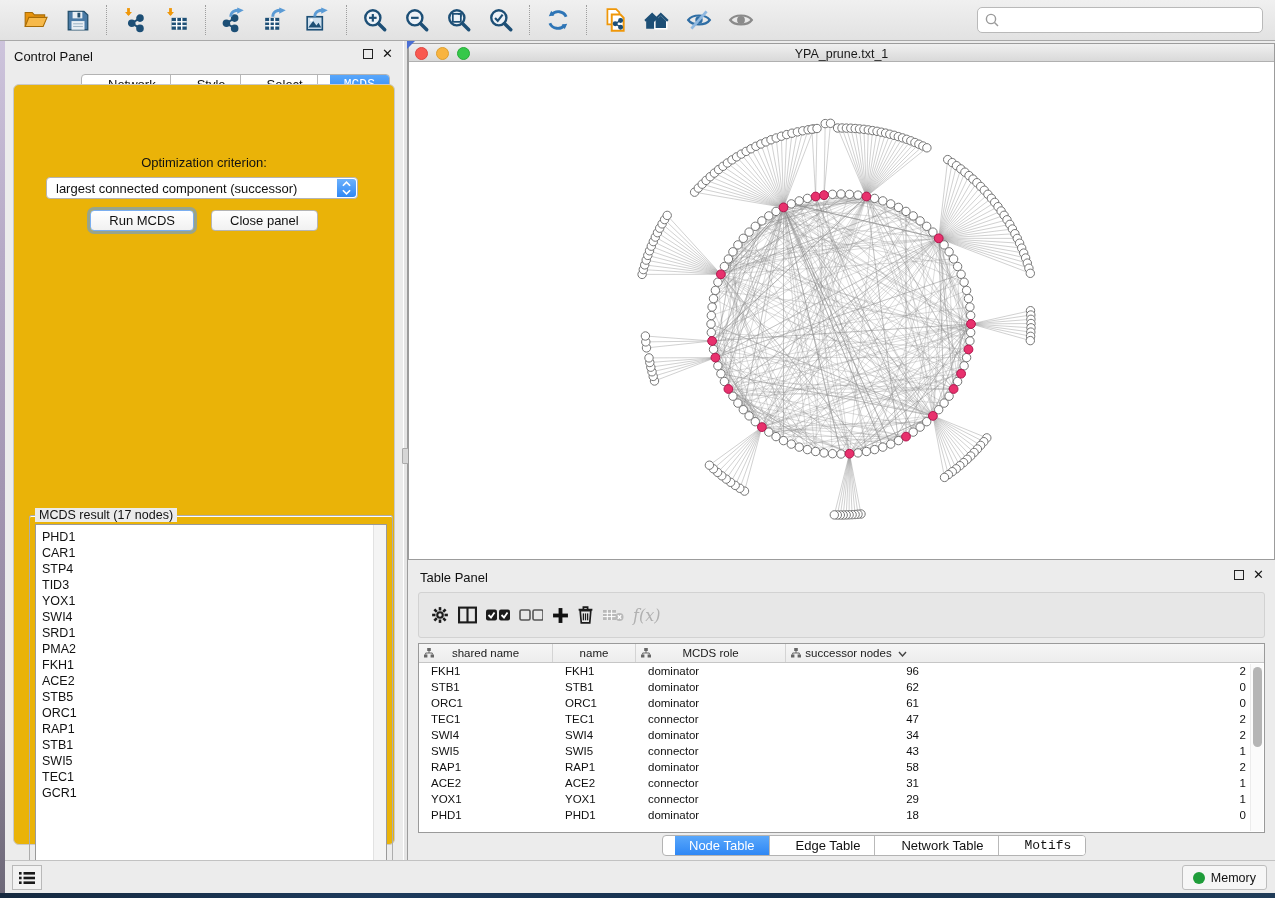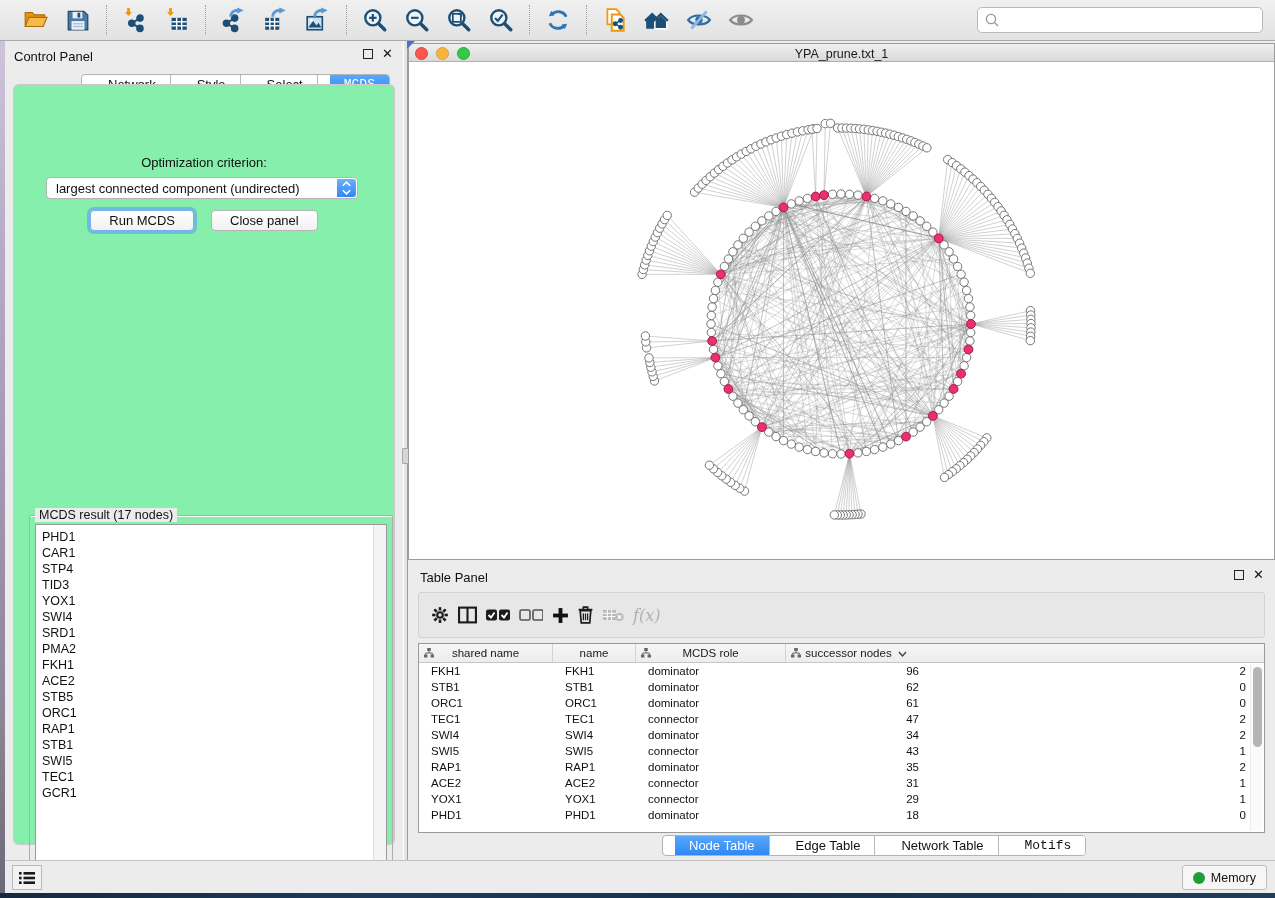--- a/index.html
+++ b/index.html
@@ -37,21 +37,21 @@
   .seg-tabs { position:absolute; display:flex; height:21px; border:1px solid #b3b3b3; border-radius:4px;
     overflow:hidden; background:#fff; }
   .seg-tab { display:flex; align-items:center; justify-content:center; font-size:13px; color:#111;
     border-right:1px solid #b9b9b9; padding:0 14px; background:#fff; cursor:pointer; white-space:nowrap;margin-left:12px; }
   .seg-tab:last-child { border-right:none;font-family:Liberation Mono, monospace; }
   .seg-tab.sel { background:linear-gradient(180deg,#59a7fb,#2e87f5); color:#fff; }
 
   .ctrl-tabs { left:76px; top:33px; }
 
   .tab-content { position:absolute; left:8px; top:43px; width:382px; height:761px;
-    background:#86efac; border:1px solid #c9c9c9; border-radius:6px; }
+    background:#eab308; border:1px solid #c9c9c9; border-radius:6px; }
   .opt-label { position:absolute; left:0; right:0; top:70px; text-align:center; font-size:13px; color:#111; }
   .dropdown { position:absolute; left:32px; top:92px; width:312px; height:22px; background:#fff;
     border:1px solid #b4b4b4; border-radius:4px; font-size:13px; color:#111; display:flex; align-items:center;
     padding-left:9px; cursor:pointer; }
   .dd-stepper { position:absolute; right:1px; top:1px; bottom:1px; width:19px; border-radius:0 3px 3px 0;
     background:linear-gradient(180deg,#6cb1fc,#2f88f6); display:flex; flex-direction:column;
     align-items:center; justify-content:center; gap:2px; }
   .dd-stepper svg { width:9px; height:6px; }
   .btn-row { position:absolute; left:0; right:0; top:125px; display:flex; justify-content:center; gap:17px; }
   .mac-btn { height:21px; background:linear-gradient(180deg,#ffffff,#f1f1f1); border:1px solid #b5b5b5;
@@ -332,21 +332,21 @@
     </div>
     <div class="seg-tabs ctrl-tabs" id="ctrl-tabs">
         <span class="seg-tab">Network</span>
         <span class="seg-tab">Style</span>
         <span class="seg-tab">Select</span>
         <span class="seg-tab sel">MCDS</span>
       </div>
     <div class="tab-content">
       <div class="opt-label">Optimization criterion:</div>
       <div class="dropdown">
-        <span>largest connected component (undirected)</span>
+        <span>largest connected component (successor)</span>
         <span class="dd-stepper">
           <svg viewBox="0 0 10 6">
               <path d="M1 5 L5 1 L9 5" fill="none" stroke="#fff" stroke-width="1.8"></path>
             </svg>
           <svg viewBox="0 0 10 6">
               <path d="M1 1 L5 5 L9 1" fill="none" stroke="#fff" stroke-width="1.8"></path>
             </svg>
         </span>
       </div>
       <div class="btn-row">
@@ -1349,21 +1349,21 @@
               <div class="dt-c" style="width: 134px; padding: 0px 0px 0px 12px;">SWI5</div>
               <div class="dt-c" style="width: 83px; padding: 0px 0px 0px 12px;">SWI5</div>
               <div class="dt-c" style="width: 150px; padding: 0px 0px 0px 12px;">connector</div>
               <div class="dt-c num" style="width: 140px; padding: 0px 7px 0px 0px;">43</div>
               <div class="dt-c num" style="width: 338px; padding: 0px 18px 0px 0px;">1</div>
             </div>
             <div class="dt-row">
               <div class="dt-c" style="width: 134px; padding: 0px 0px 0px 12px;">RAP1</div>
               <div class="dt-c" style="width: 83px; padding: 0px 0px 0px 12px;">RAP1</div>
               <div class="dt-c" style="width: 150px; padding: 0px 0px 0px 12px;">dominator</div>
-              <div class="dt-c num" style="width: 140px; padding: 0px 7px 0px 0px;">35</div>
+              <div class="dt-c num" style="width: 140px; padding: 0px 7px 0px 0px;">58</div>
               <div class="dt-c num" style="width: 338px; padding: 0px 18px 0px 0px;">2</div>
             </div>
             <div class="dt-row">
               <div class="dt-c" style="width: 134px; padding: 0px 0px 0px 12px;">ACE2</div>
               <div class="dt-c" style="width: 83px; padding: 0px 0px 0px 12px;">ACE2</div>
               <div class="dt-c" style="width: 150px; padding: 0px 0px 0px 12px;">connector</div>
               <div class="dt-c num" style="width: 140px; padding: 0px 7px 0px 0px;">31</div>
               <div class="dt-c num" style="width: 338px; padding: 0px 18px 0px 0px;">1</div>
             </div>
             <div class="dt-row">

